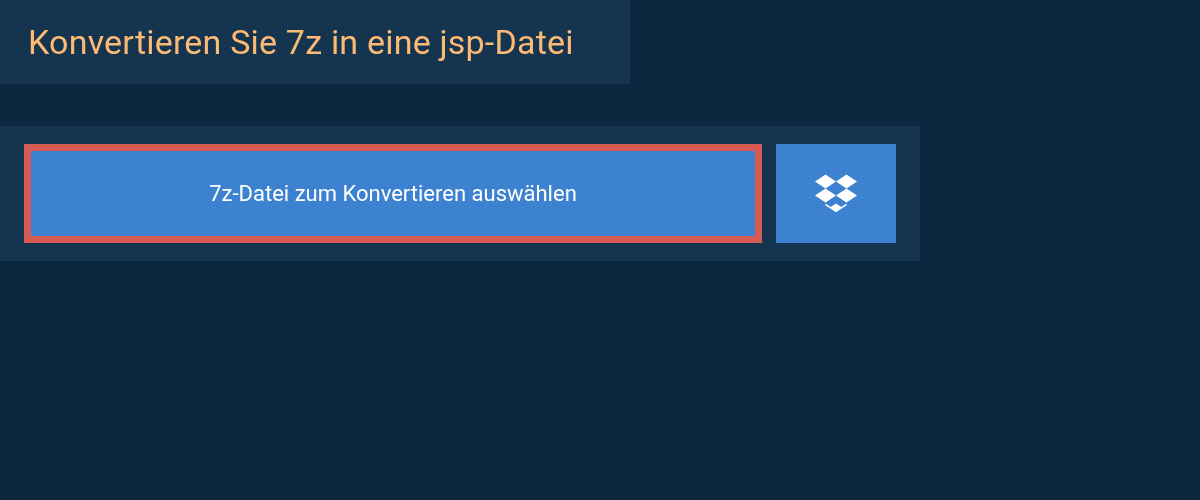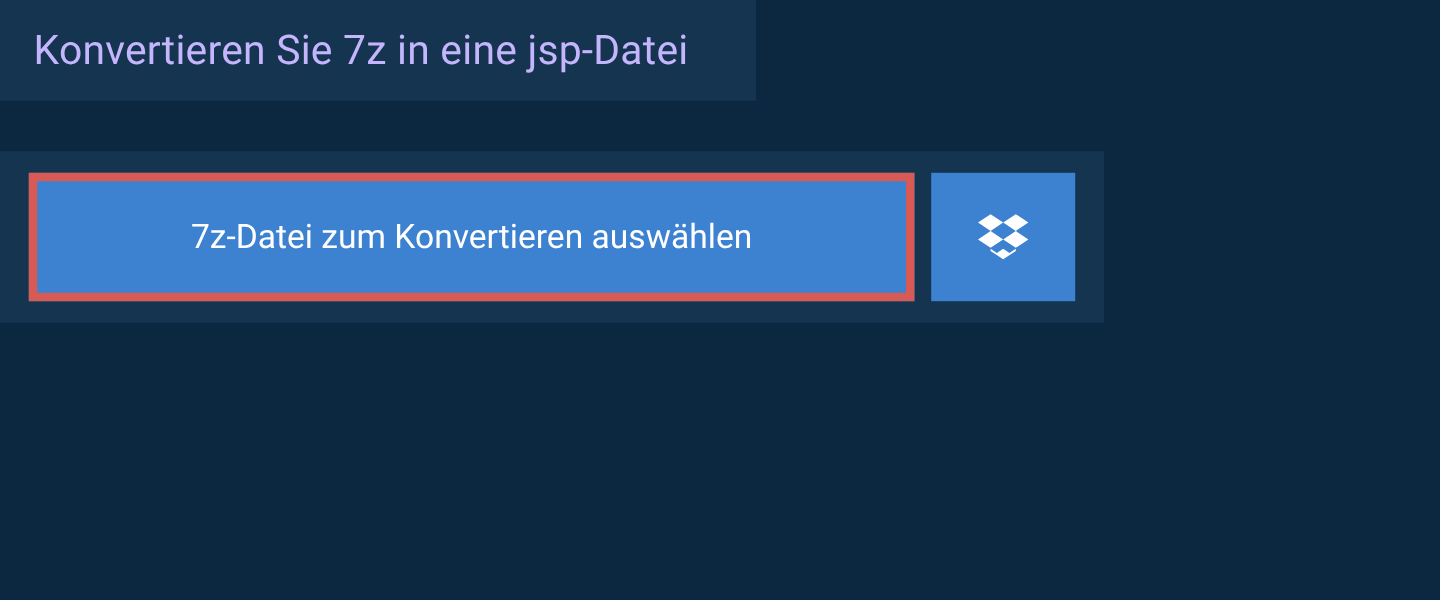--- a/index.html
+++ b/index.html
@@ -14,40 +14,40 @@
       font-family: -apple-system, BlinkMacSystemFont, "Segoe UI", Roboto, Helvetica, Arial, sans-serif;
       overflow: hidden;
     }
     .header-band {
       background: #14344f;
       padding: 22px 28px;
       display: inline-block;
       min-width: 630px;
     }
     .header-title {
-      color: #c4b5fd;
+      color: #fdba74;
       font-size: 34px;
       font-weight: 400;
       letter-spacing: 0.2px;
     }
     .upload-section {
       background: #14344f;
       margin-top: 42px;
       padding: 18px 24px;
       display: flex;
       gap: 14px;
       align-items: stretch;
       width: 920px;
     }
     .select-file-button {
       flex: 1;
       background: #3c82d1;
       border: 7px solid #d75b54;
       color: #ffffff;
-      font-size: 28px;
+      font-size: 22px;
       font-weight: 400;
       padding: 30px 20px;
       text-align: center;
       cursor: pointer;
       display: flex;
       align-items: center;
       justify-content: center;
     }
     .dropbox-button {
       width: 120px;

